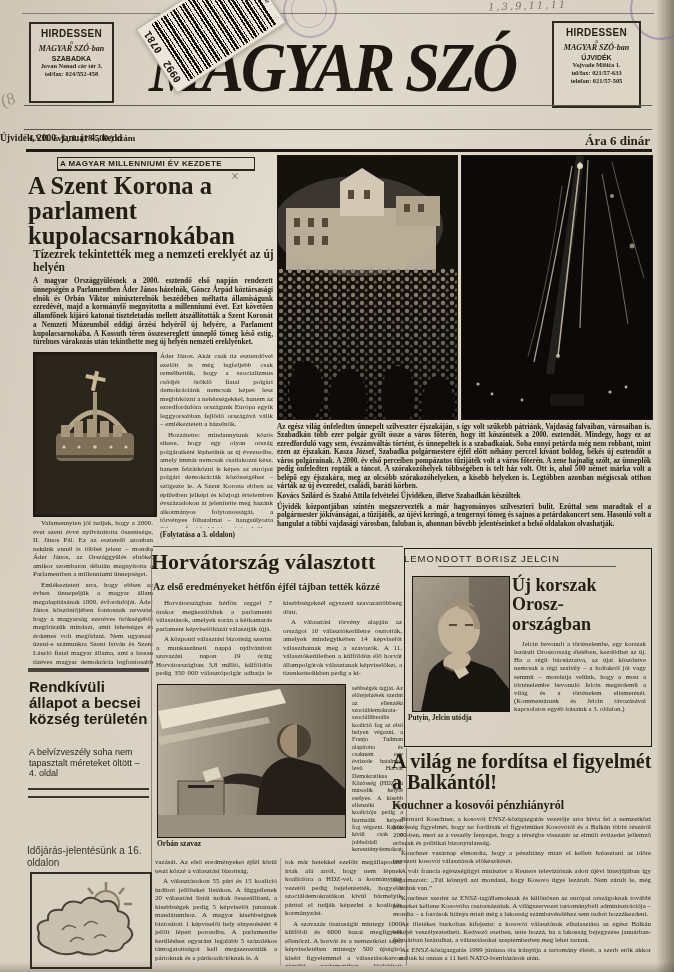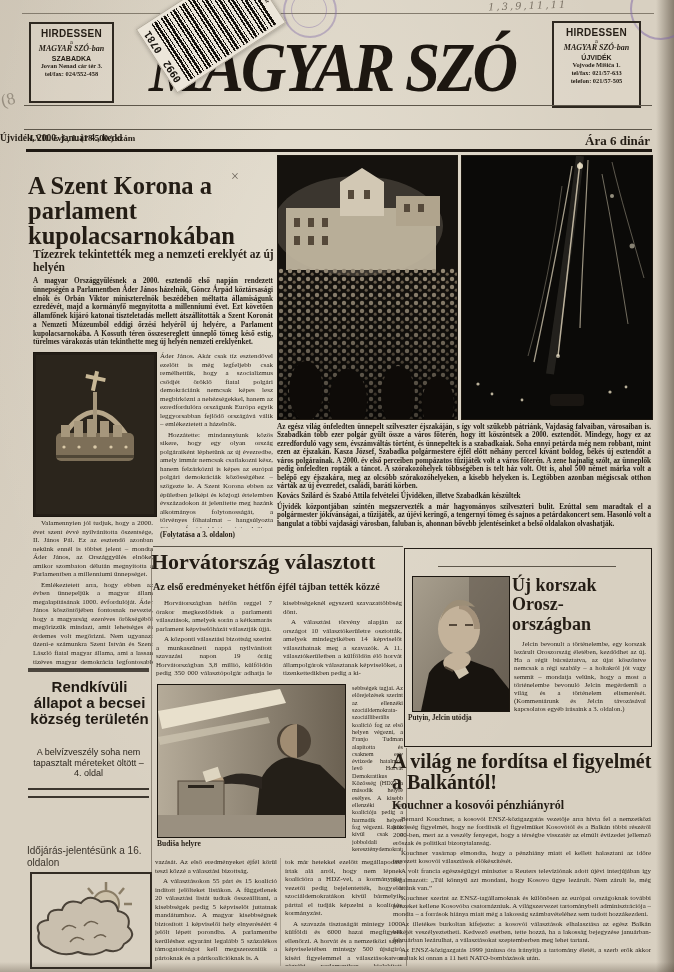--- a/index.html
+++ b/index.html
@@ -2,21 +2,21 @@
 <html><head>
 <meta charset="utf-8">
 <style>
   html,body{margin:0;padding:0;background:#a99f8e;}
   .page{position:relative;width:674px;height:972px;overflow:hidden;
     background:#d8d0c1;
     background-image:radial-gradient(ellipse at 45% 28%, rgba(255,252,240,.30), rgba(0,0,0,0) 62%),
                      linear-gradient(118deg, rgba(120,105,85,.10), rgba(0,0,0,0) 30%);
     font-family:"Liberation Serif",serif;color:#241d15;}
   .abs{position:absolute;}
-  .san{font-family:"Liberation Sans",sans-serif;text-align:center;}
+  .san{font-family:"Liberation Sans",sans-serif;}
   .b{font-weight:bold;}
   .c{text-align:left;}
   .j{text-align:justify;}
   .clip{overflow:hidden;}
   p{margin:0 0 2px 0;text-indent:8px;}
   p.ni{text-indent:0;}
   .rule{background:#5d564a;}
   .photo{position:absolute;border:1px solid #1c1710;background:#15110d;}
   .photo svg{display:block;}
   .adbox{border:2px solid #2e2820;text-align:center;background:rgba(235,228,214,.25);}
@@ -75,20 +75,21 @@
     <div class="l5">telefon: 021/57-505</div>
   </div>
 
   <div class="abs rule" style="left:24px;top:105px;width:628px;height:1px;"></div>
   <div class="abs rule" style="left:24px;top:129px;width:628px;height:1px;"></div>
   <div class="abs b" style="left:30px;top:133px;font-size:9px;">LVII. évf., 1. (18 500.) szám</div>
   <div class="abs b c" style="left:0;top:133px;width:674px;font-size:9.5px;">Újvidék, 2000. január 4., kedd</div>
   <div class="abs b" style="left:500px;top:133px;width:150px;text-align:right;font-size:13px;">Ára 6 dinár</div>
   <div class="abs" style="left:26px;top:149px;width:626px;height:3px;background:#1f1913;"></div>
 
+  <div class="abs san b c" style="left:57px;top:157px;width:192px;font-size:8px;letter-spacing:.4px;border:1px solid #2a241e;border-bottom-width:2.5px;padding:1px 2px;">A MAGYAR MILLENNIUMI ÉV KEZDETE</div>
   <div class="abs" style="left:231px;top:169px;font-size:14px;color:#6b635a;">×</div>
   <div class="abs b c" style="left:28px;top:173px;width:282px;font-size:24.5px;line-height:1.02;">A Szent Korona a parlament kupolacsarnokában</div>
   <div class="abs b c" style="left:33px;top:248px;width:272px;font-size:11.5px;line-height:1.15;">Tízezrek tekintették meg a nemzeti ereklyét az új helyén</div>
   <div class="abs b j clip" style="left:33px;top:277px;width:240px;height:72px;font-size:7.2px;line-height:1.22;">A magyar Országgyűlésnek a 2000. esztendő első napján rendezett ünnepségén a Parlamentben Áder János házelnök, Göncz Árpád köztársasági elnök és Orbán Viktor miniszterelnök beszédében méltatta államiságunk ezredévét, majd a kormányfő megnyitotta a millenniumi évet. Ezt követően államfőnek kijáró katonai tiszteletadás mellett átszállították a Szent Koronát a Nemzeti Múzeumból eddigi őrzési helyéről új helyére, a Parlament kupolacsarnokába. A Kossuth téren összesereglett ünneplő tömeg késő estig, türelmes várakozás után tekinthette meg új helyén nemzeti ereklyénket.</div>
 
   <div class="photo" style="left:33px;top:352px;width:122px;height:163px;">
     <svg width="122" height="163" viewBox="0 0 122 163">
       <rect width="122" height="163" fill="#241e17"></rect>
       <rect x="2" y="2" width="118" height="159" fill="#2b251c"></rect>
       <g transform="translate(0,6)">
@@ -234,32 +235,33 @@
       <circle cx="136" cy="56" r="17" fill="#4a4034"></circle>
       <path d="M122,56 a17,17 0 0 1 17,-17 l0,34 a17,17 0 0 1 -17,-17" fill="#a08c72"></path>
       <path d="M104,92 Q80,84 62,94 L58,100 Q82,96 104,104 Z" fill="#2c2620"></path>
       <ellipse cx="58" cy="96" rx="8" ry="6" fill="#b7a184"></ellipse>
       <rect x="20" y="96" width="46" height="36" fill="#8f8574" stroke="#55493a"></rect>
       <rect x="30" y="100" width="26" height="3" fill="#2a241c"></rect>
       <rect x="46" y="84" width="16" height="11" fill="#ded5c0" transform="rotate(-18 54 90)"></rect>
       <rect x="0" y="130" width="187" height="22" fill="#9a9080"></rect>
     </svg>
   </div>
-  <div class="abs b c" style="left:157px;top:839px;width:187px;font-size:7.5px;">Budiša helyre</div>
+  <div class="abs b c" style="left:157px;top:839px;width:187px;font-size:7.5px;">Orbán szavaz</div>
   <div class="abs j clip" style="left:352px;top:684px;width:51px;height:168px;font-size:6.2px;line-height:1.18;color:#2a231b;">sebbségek tagjai. Az előrejelzések szerint az ellenzéki szociáldemokrata-szociálliberális koalíció fog az első helyen végezni, a Franjo Tuđman alapította és csaknem egy évtizede hatalmon levő Horvát Demokratikus Közösség (HDZ) a második helyre esélyes. A kisebb ellenzéki párt koalíciója pedig a harmadik helyen fog végezni. Rajtuk kívül csak a jobboldali kereszténydemokrata-jogpárti koalíció jut majd parlamenti képviselethez az előrejelzések szerint. Az ellenzéki pár-</div>
   <div class="abs j clip bodytxt" style="left:155px;top:858px;width:122px;height:108px;">
     <p class="ni">vazását. Az első eredményeket éjfél körül teszi közzé a választási bizottság.</p>
     <p>A választásokon 55 párt és 15 koalíció indított jelölteket listákon. A függetlenek 20 választási listát tudtak összeállítani, a kisebbségek pedig 5 képviselőt juttatnak mandátumhoz. A magyar kisebbségnek biztosított 1 képviselői hely elnyeréséért 4 jelölt lépett porondba. A parlamentbe kerüléshez egyaránt legalább 5 százalékos támogatottságot kell megszerezniük a pártoknak és a pártkoalícióknak is. A</p>
   </div>
   <div class="abs j clip bodytxt" style="left:285px;top:858px;width:117px;height:108px;">
     <p class="ni">tok már hetekkel ezelőtt megállapodást írtak alá arról, hogy nem lépnek koalícióra a HDZ-vel, a kormánypárt vezetői pedig bejelentették, hogy a szociáldemokratákon kívül bármelyik párttal el tudják képzelni a koalíciós kormányzást.</p>
     <p>A szavazás tisztaságát mintegy 1000 külföldi és 6000 hazai megfigyelő ellenőrzi. A horvát és a nemzetközi sajtó képviseletében mintegy 500 újságíró kíséri figyelemmel a választásokat a zágrábi parlamentben kialakított nemzetközi sajtóközpontban.</p>
   </div>
 
   <div class="abs" style="left:404px;top:548px;width:246px;height:197px;border:1.5px solid #241e17;"></div>
+  <div class="abs san c" style="left:404px;top:553px;width:246px;font-size:9.5px;letter-spacing:1px;color:#221c15;">LEMONDOTT BORISZ JELCIN</div>
   <div class="abs rule" style="left:438px;top:566px;width:178px;height:1px;"></div>
 
   <div class="photo" style="left:412px;top:576px;width:96px;height:134px;">
     <svg width="96" height="134" viewBox="0 0 96 134">
       <defs>
         <linearGradient id="pbg" x1="0" y1="0" x2="1" y2="1">
           <stop offset="0" stop-color="#a89f8e"></stop>
             <stop offset="1" stop-color="#70675a"></stop>
         </linearGradient>
       </defs>

